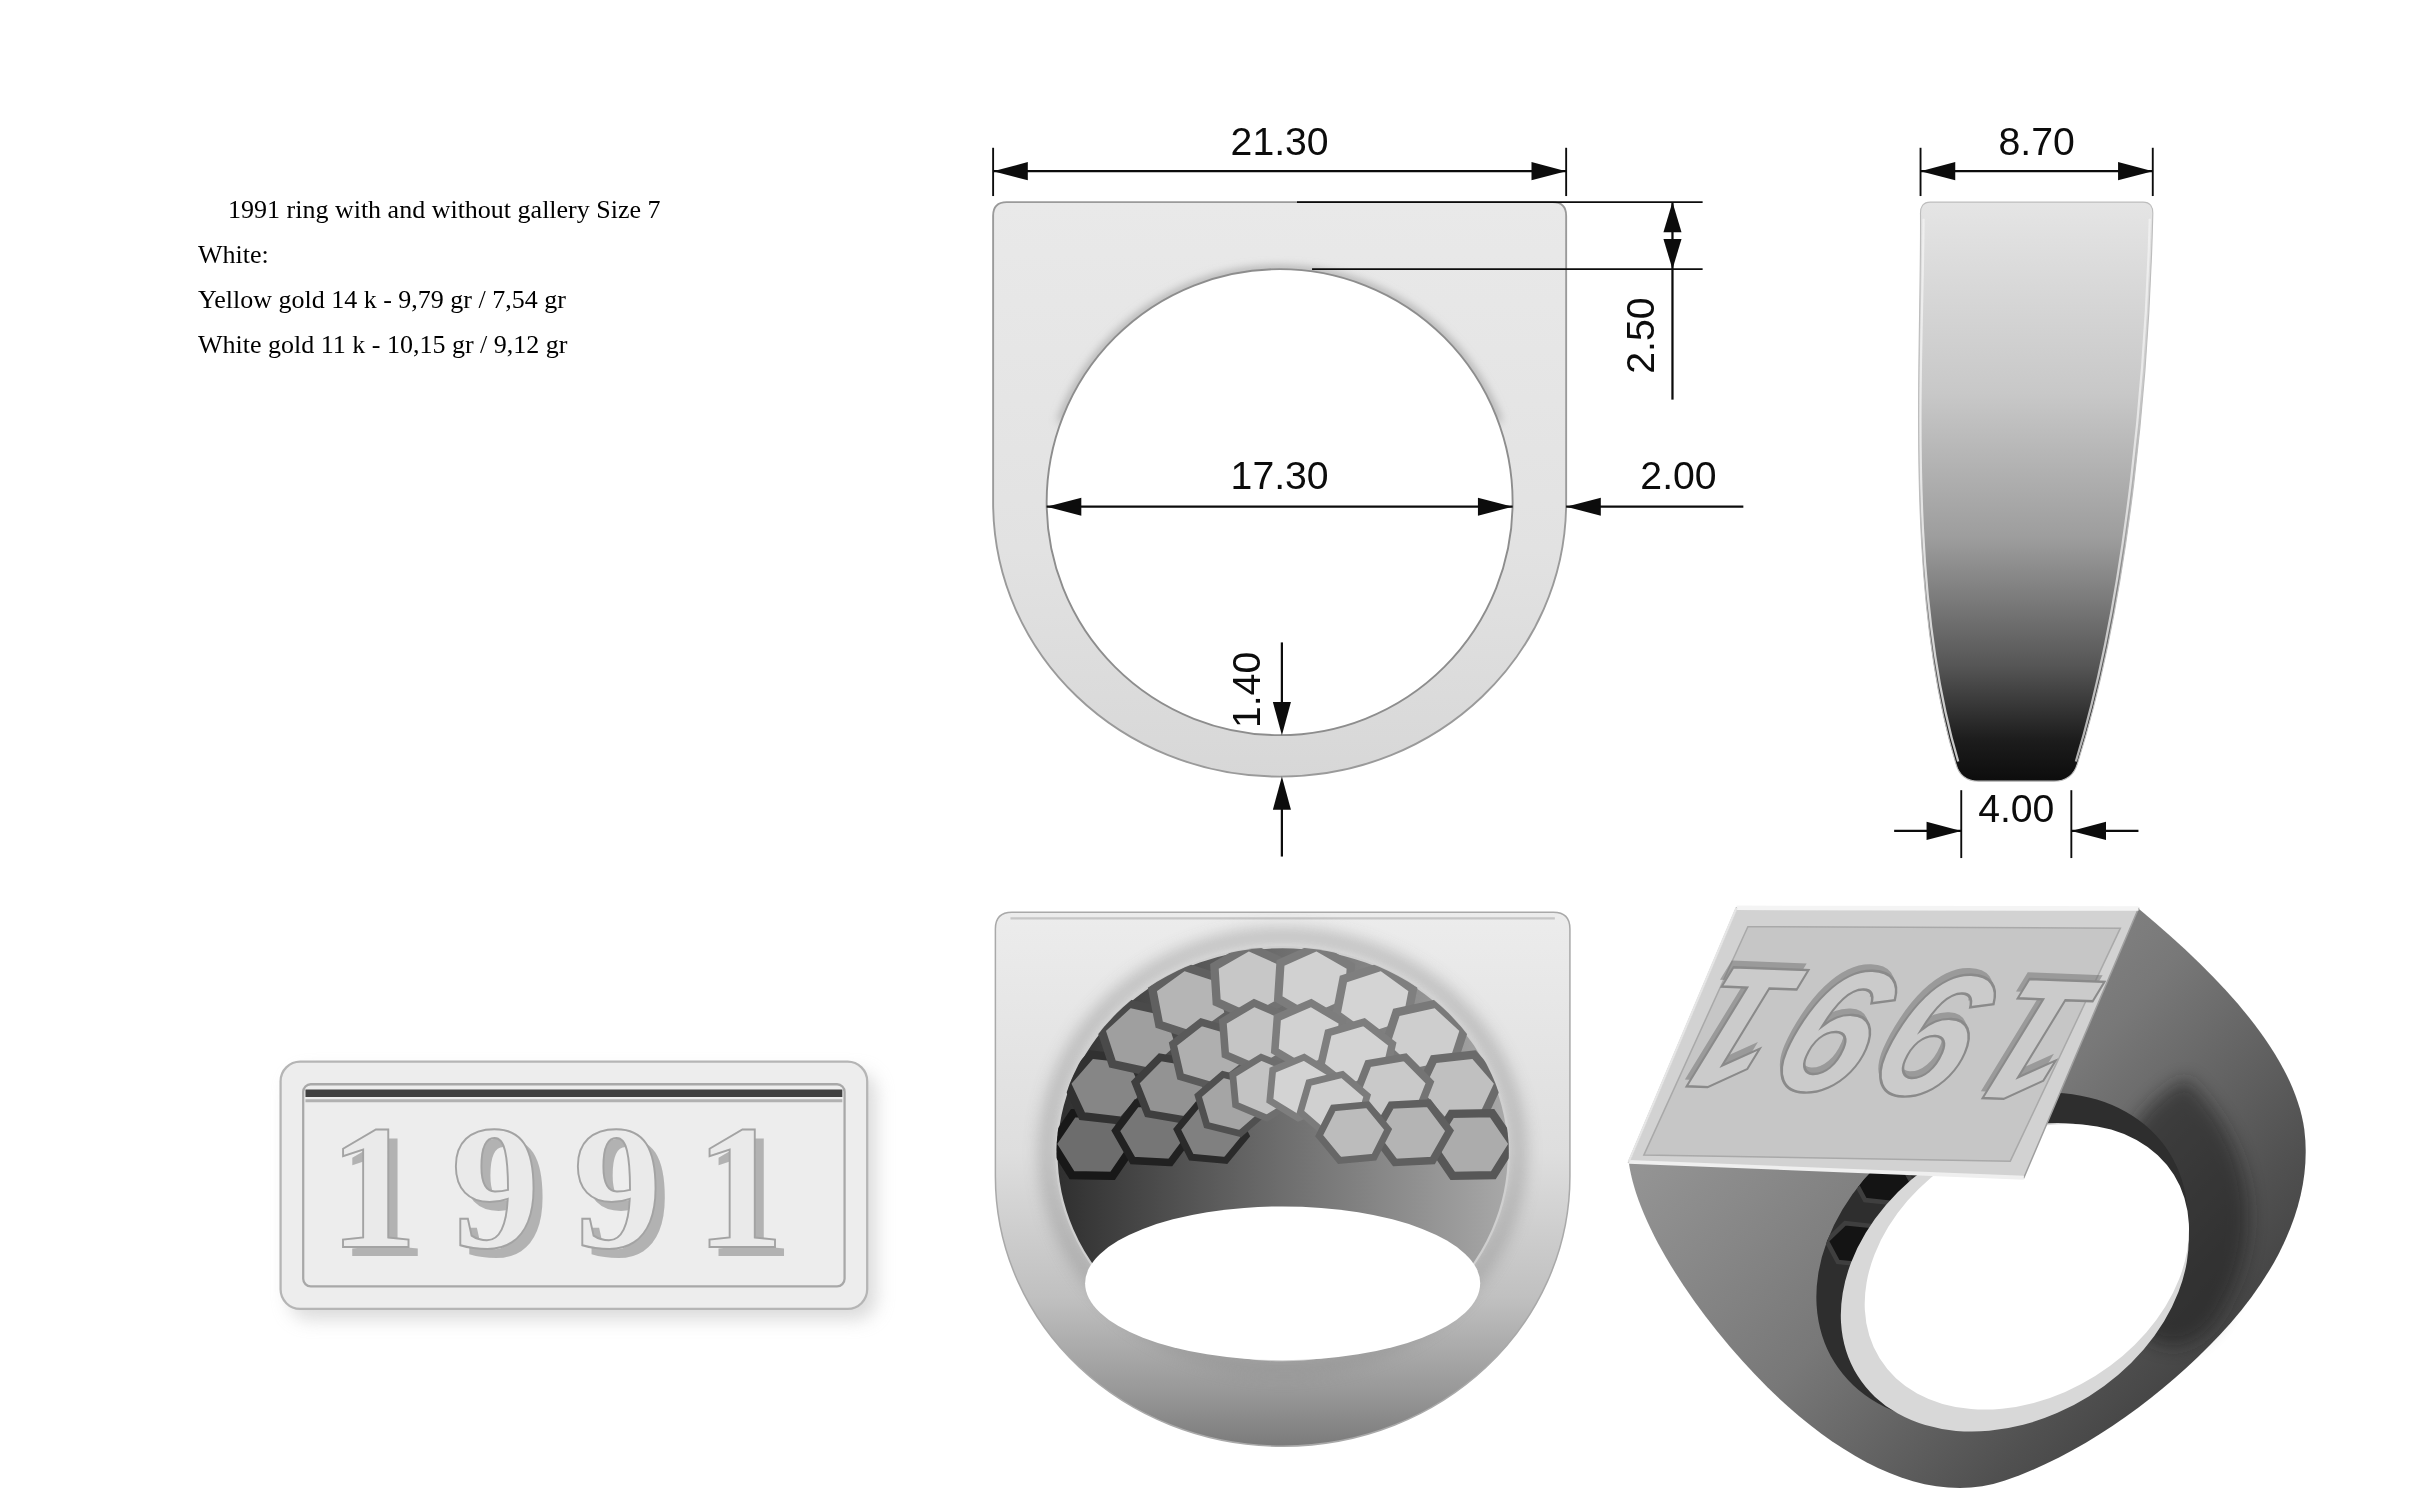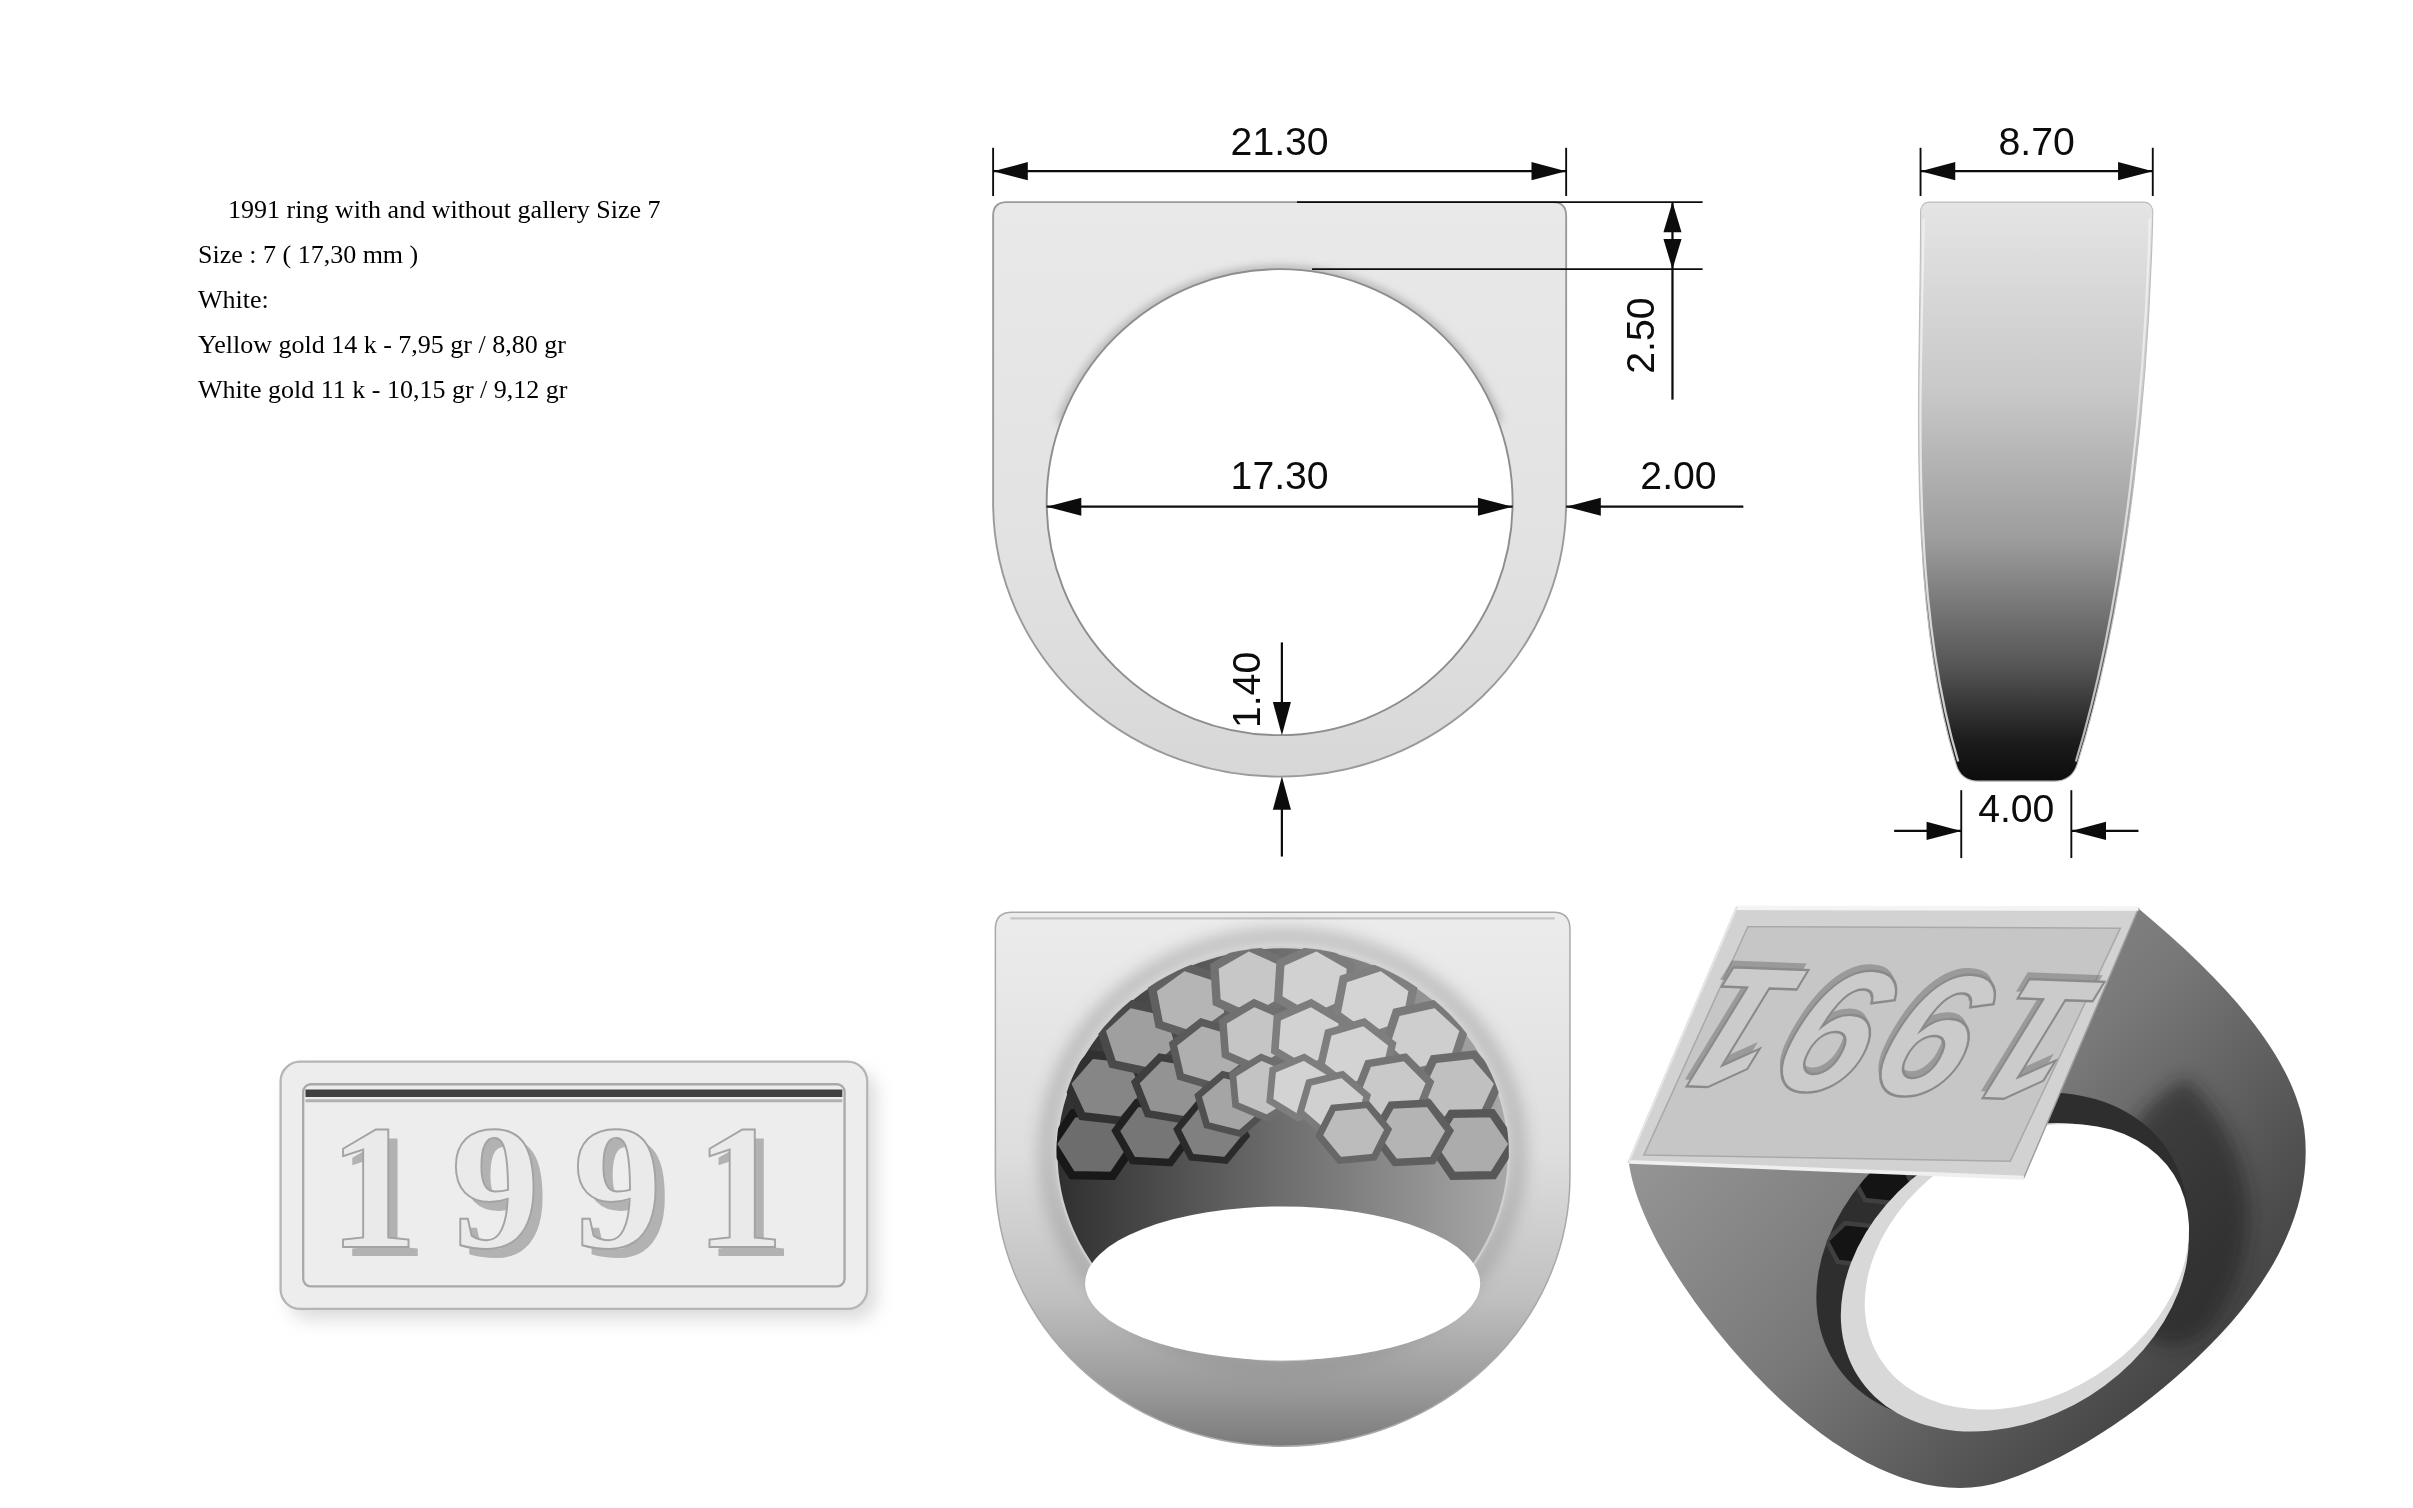--- a/index.html
+++ b/index.html
@@ -17,23 +17,22 @@
   .plate-digits{font-family:"Liberation Serif",serif;font-weight:bold;font-size:236px;letter-spacing:44px;}
   .persp-digits{font-family:"Liberation Sans",sans-serif;font-weight:bold;font-style:italic;font-size:212px;letter-spacing:12px;}
 </style>
 </head>
 <body>
 
 <div id="canvas">
 
   <div id="notes">
     <div class="line indent">1991 ring with and without gallery Size 7</div>
-    <div class="line">Size : 7 ( 17,30 mm )</div>
     <div class="line">White:</div>
-    <div class="line">Yellow gold 14 k - 7,95 gr / 8,80 gr</div>
+    <div class="line">Yellow gold 14 k - 9,79 gr / 7,54 gr</div>
     <div class="line">White gold 11 k - 10,15 gr / 9,12 gr</div>
   </div>
 
   <svg width="2413" height="1508" viewBox="0 0 3200 2000">
     <defs>
       <filter id="soft" x="-50%" y="-50%" width="200%" height="200%">
           <feGaussianBlur stdDeviation="6"></feGaussianBlur>
         </filter>
       <filter id="soft2" x="-50%" y="-50%" width="200%" height="200%">
           <feGaussianBlur stdDeviation="12"></feGaussianBlur>

